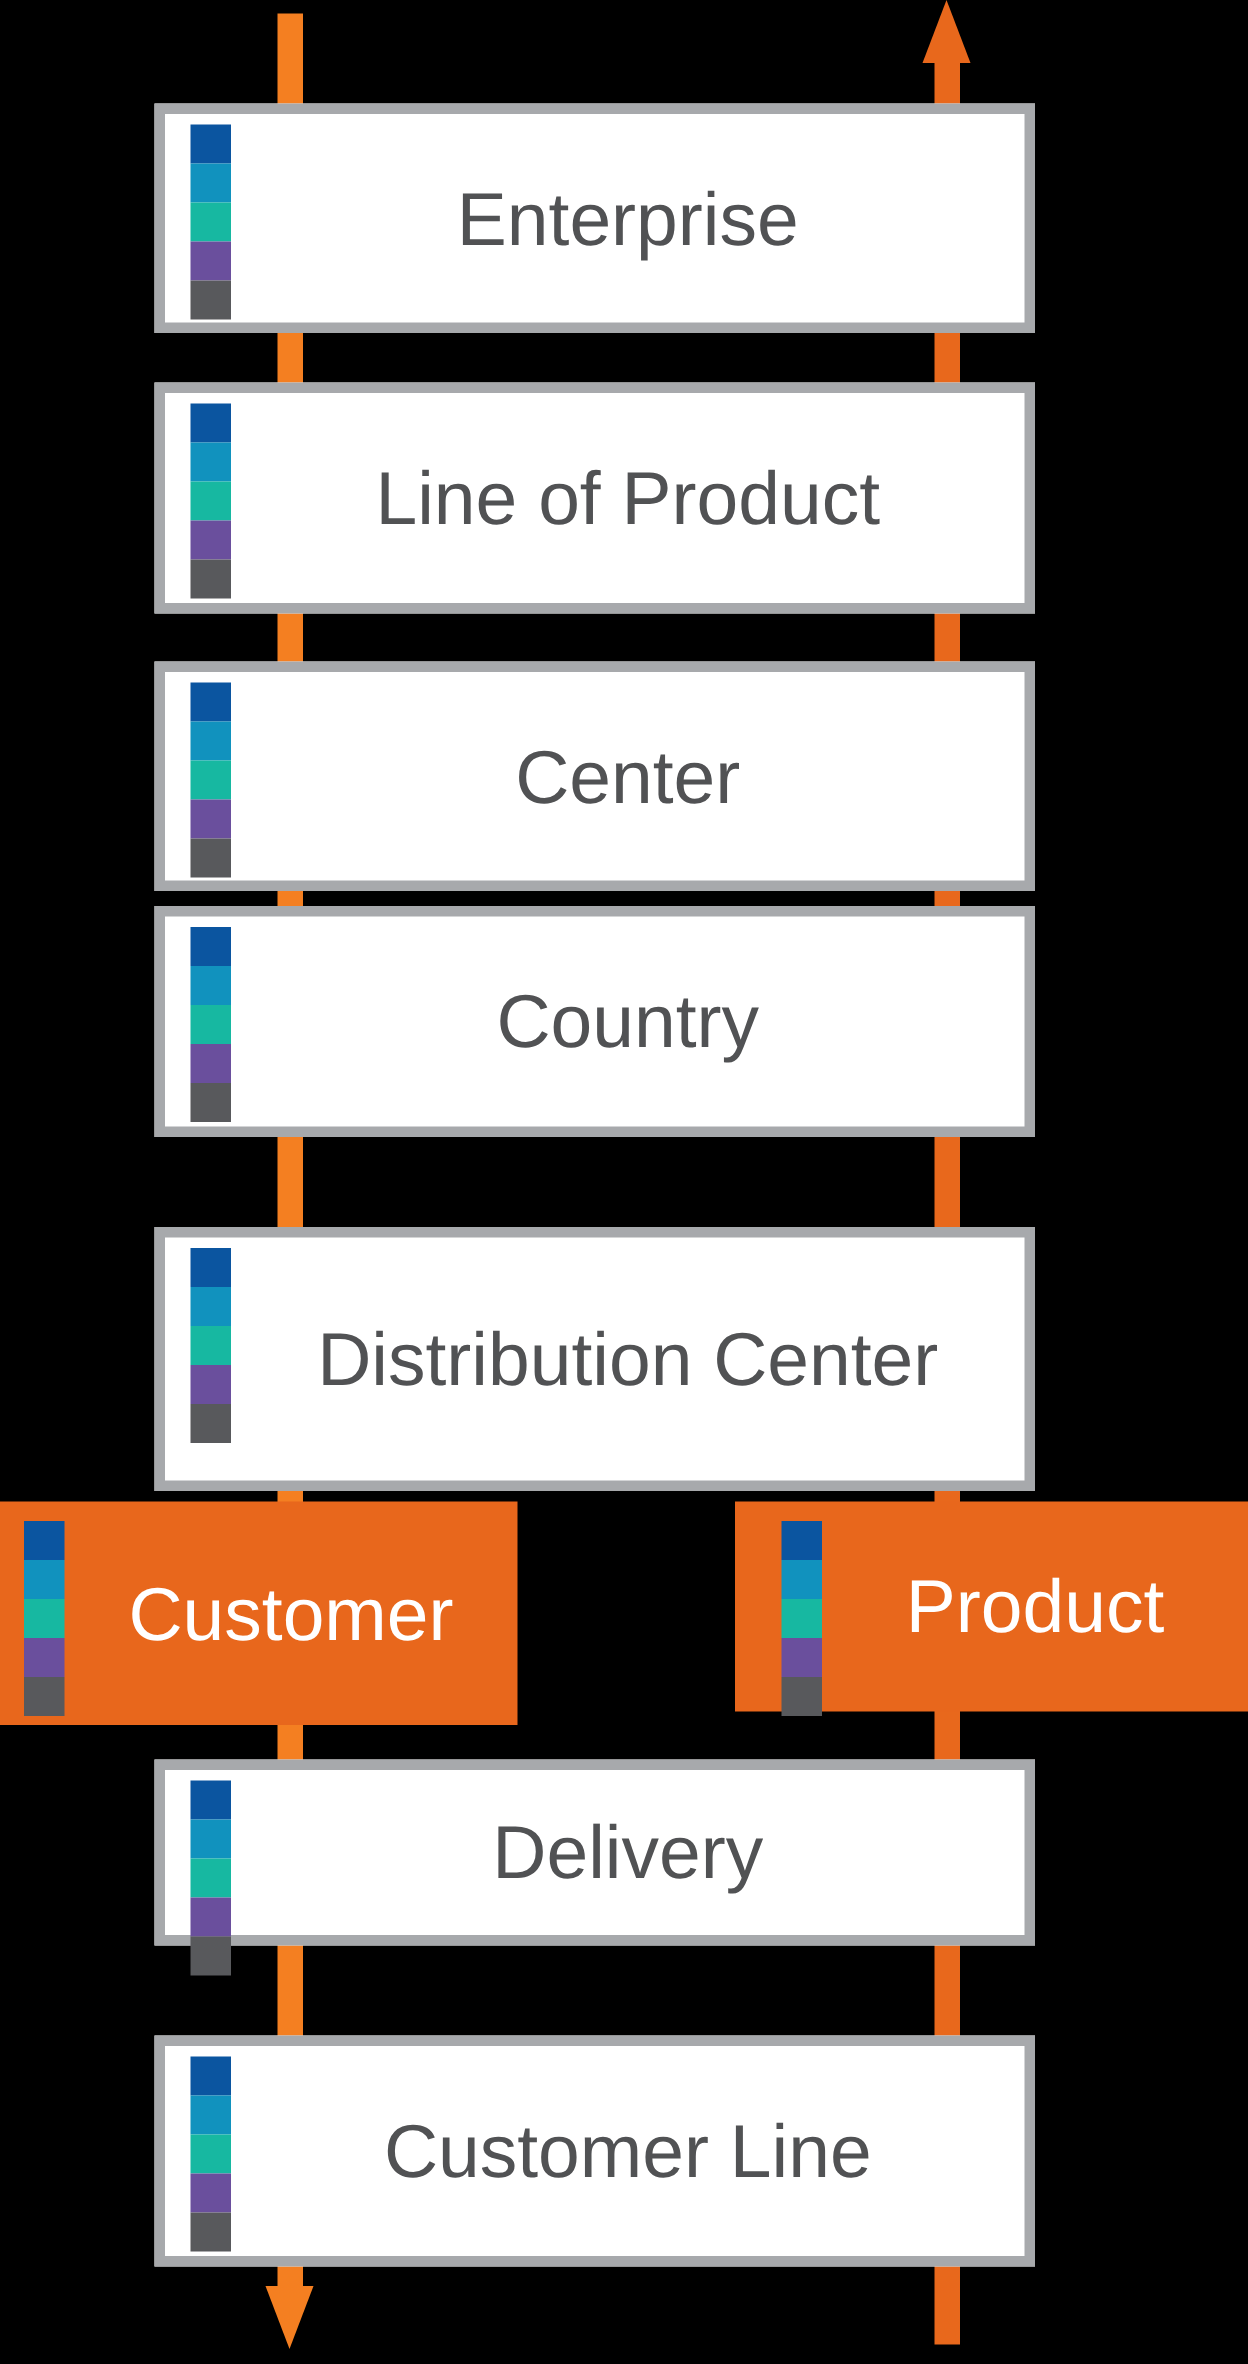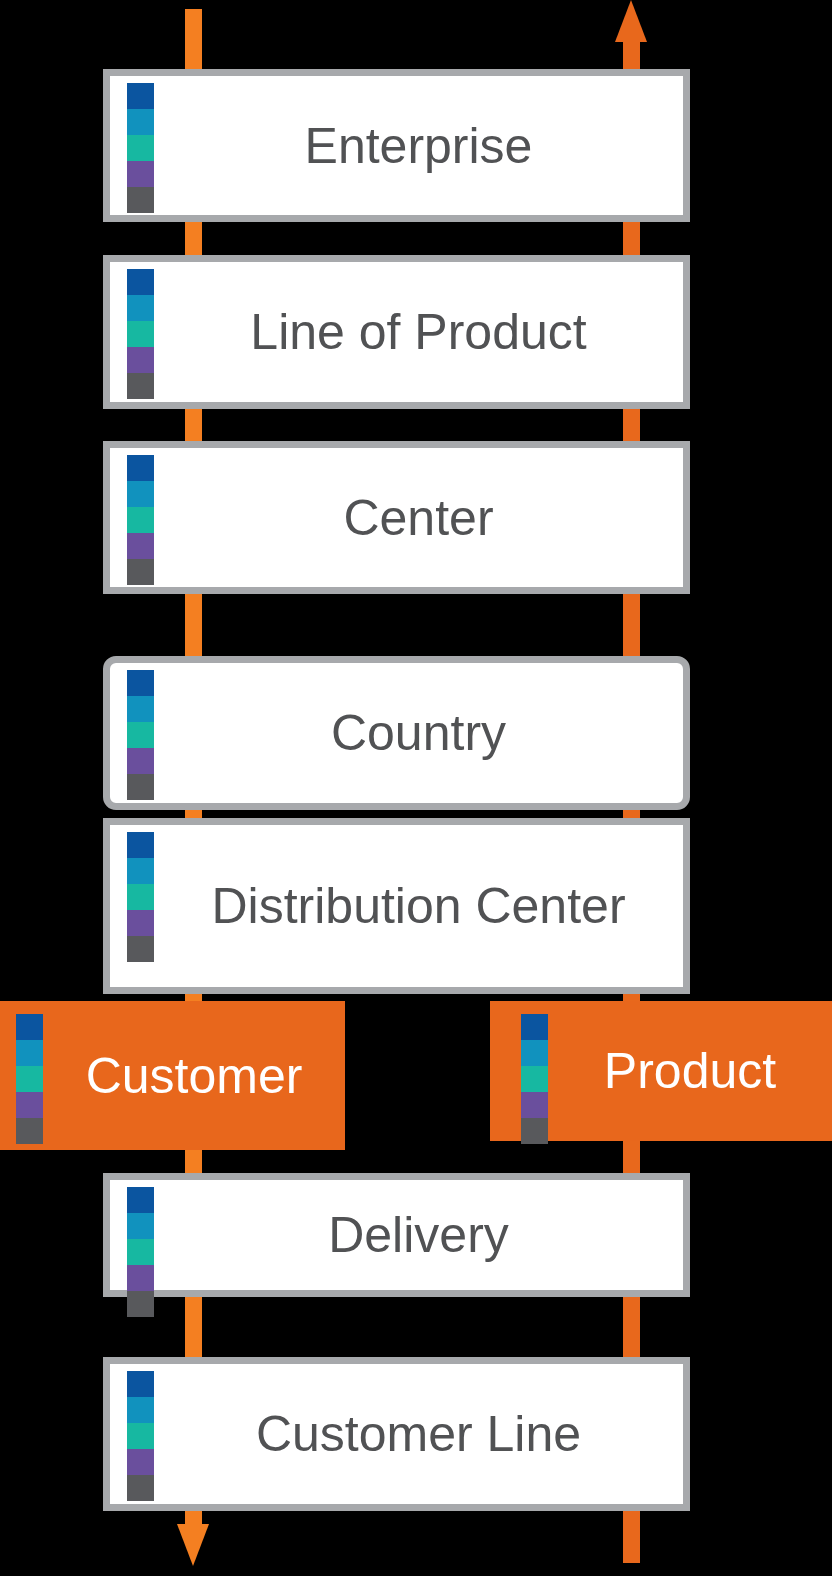--- a/index.html
+++ b/index.html
@@ -121,21 +121,21 @@
     <div class="stack">
         <div class="seg" style="background: rgb(11, 85, 160);"></div>
         <div class="seg" style="background: rgb(17, 146, 190);"></div>
         <div class="seg" style="background: rgb(23, 184, 161);"></div>
         <div class="seg" style="background: rgb(106, 79, 157);"></div>
         <div class="seg" style="background: rgb(88, 89, 92);"></div>
       </div>
     <div class="label">Center</div>
   </div>
 
-  <div class="level-box" style="top:656px;height:154px;border-radius:13px;">
+  <div class="level-box" style="top:604px;height:154px;">
     <div class="stack">
         <div class="seg" style="background: rgb(11, 85, 160);"></div>
         <div class="seg" style="background: rgb(17, 146, 190);"></div>
         <div class="seg" style="background: rgb(23, 184, 161);"></div>
         <div class="seg" style="background: rgb(106, 79, 157);"></div>
         <div class="seg" style="background: rgb(88, 89, 92);"></div>
       </div>
     <div class="label">Country</div>
   </div>
 

